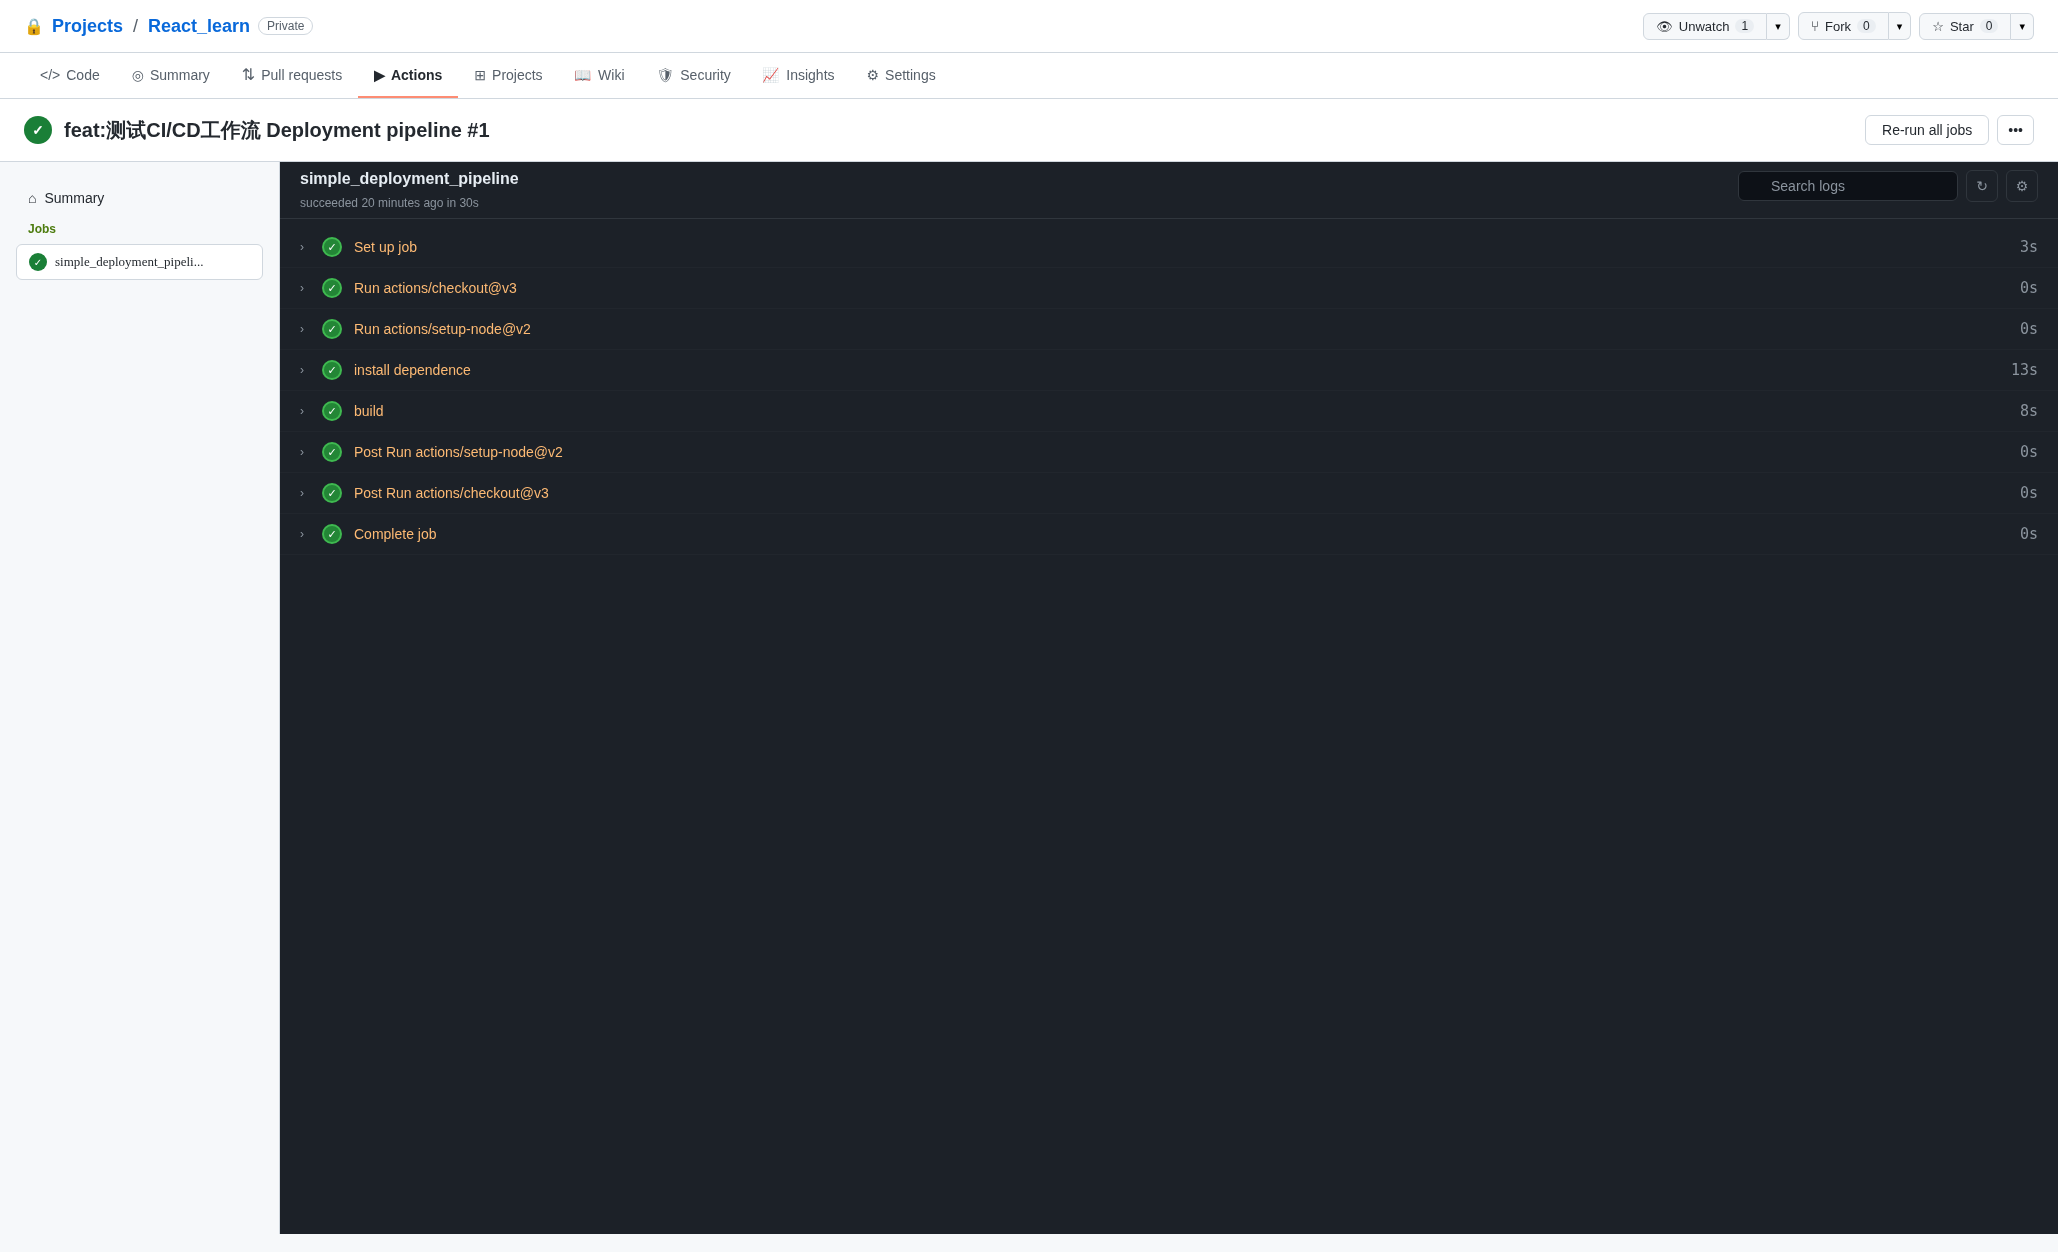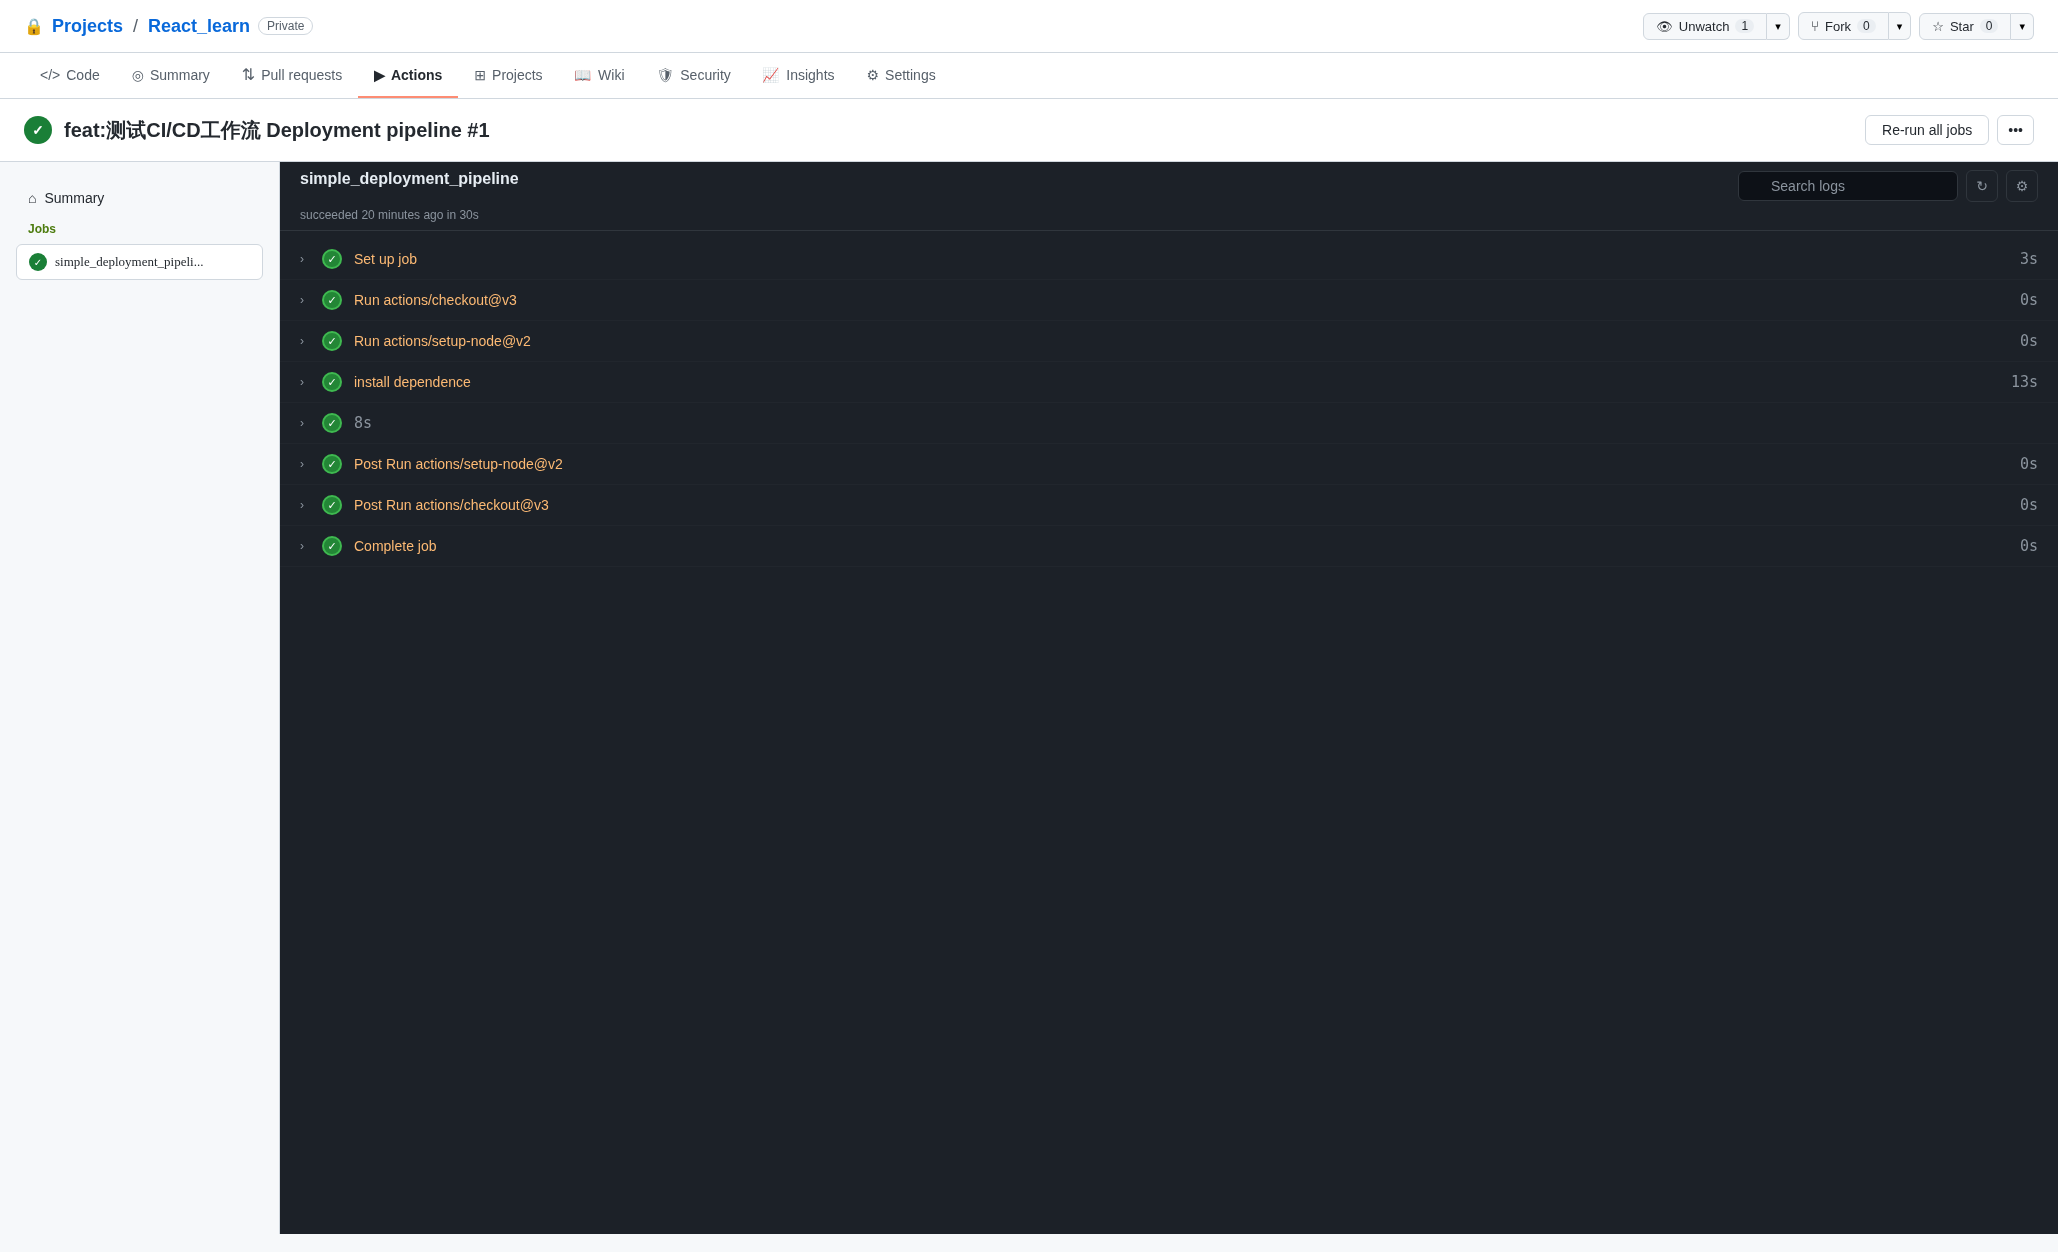--- a/index.html
+++ b/index.html
@@ -236,21 +236,21 @@
       justify-content: space-between;
     }
     .pipeline-name {
       font-size: 16px;
       font-weight: 600;
       color: #e6edf3;
     }
     .pipeline-status {
       font-size: 12px;
       color: #8b949e;
-      margin-top: 20px;
+      margin-top: 8px;
     }
     .log-panel-tools {
       display: flex;
       align-items: center;
       gap: 8px;
     }
     .search-logs-input {
       background: #0d1117;
       border: 1px solid #30363d;
       border-radius: 6px;
@@ -480,20 +480,21 @@
     </div>
         <div class="log-step">
       <span class="step-chevron">›</span>
       <div class="step-success-icon">✓</div>
       <span class="step-name">install dependence</span>
       <span class="step-duration">13s</span>
     </div>
         <div class="log-step">
       <span class="step-chevron">›</span>
       <div class="step-success-icon">✓</div>
+      <span class="step-name">build</span>
       <span class="step-duration">8s</span>
     </div>
         <div class="log-step">
       <span class="step-chevron">›</span>
       <div class="step-success-icon">✓</div>
       <span class="step-name">Post Run actions/setup-node@v2</span>
       <span class="step-duration">0s</span>
     </div>
         <div class="log-step">
       <span class="step-chevron">›</span>

